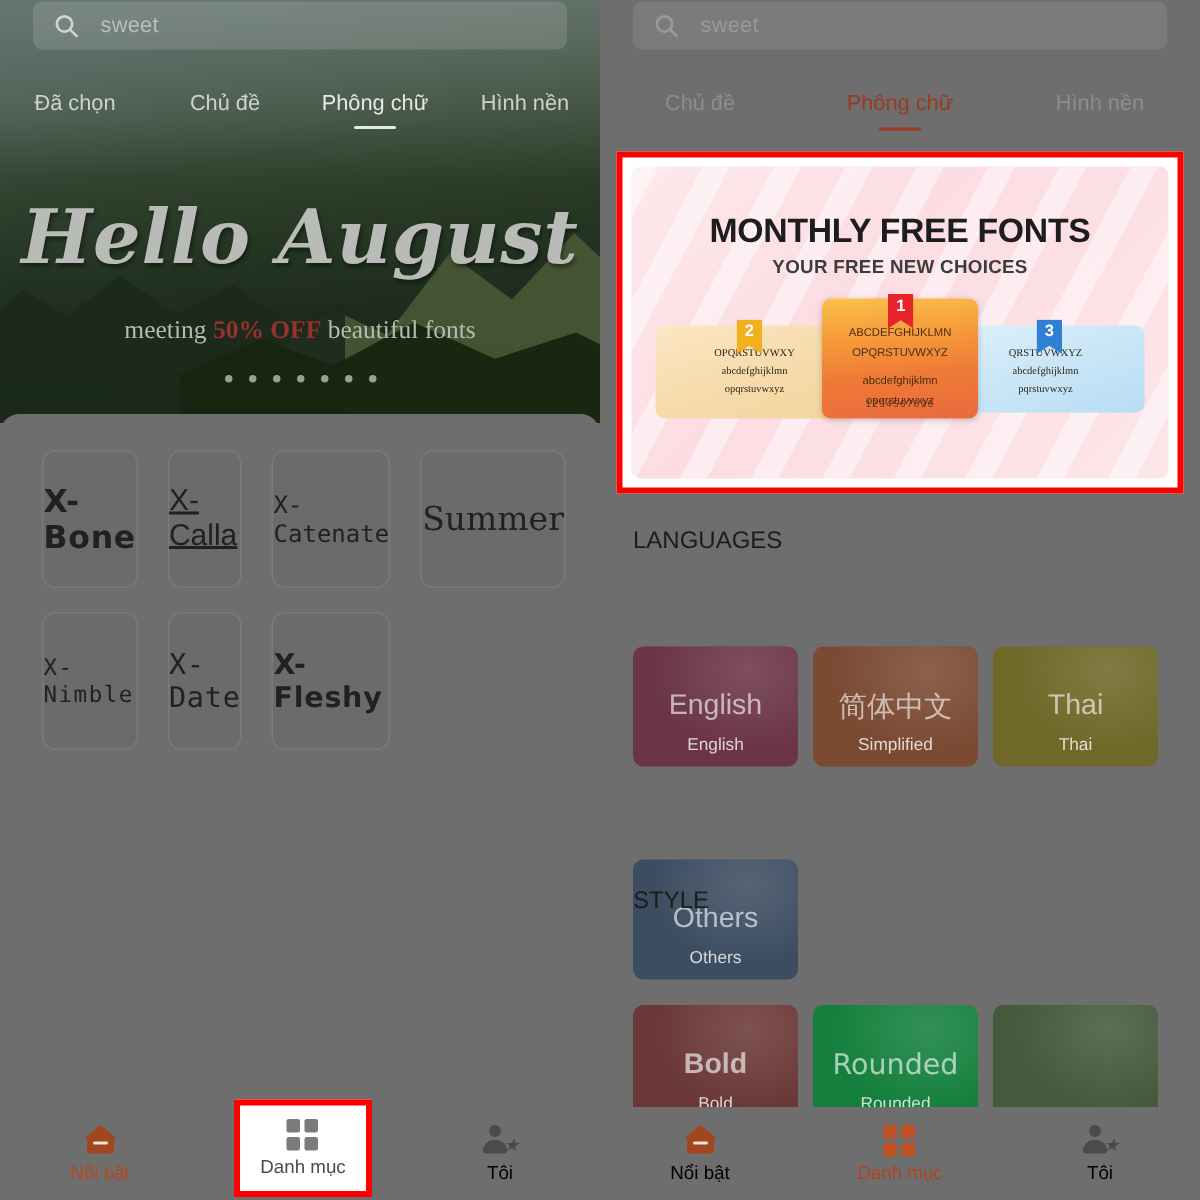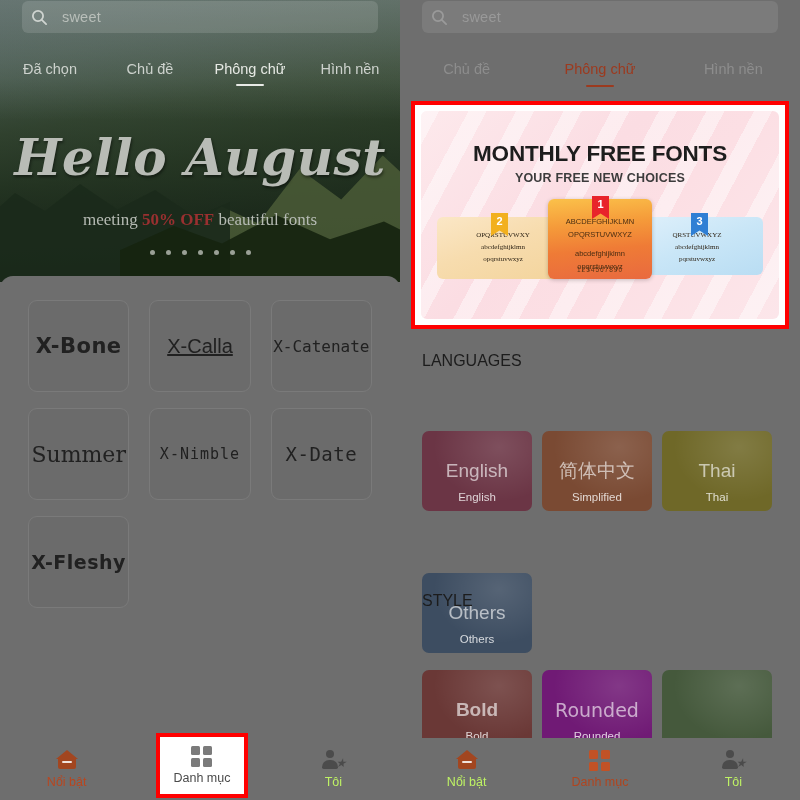--- a/index.html
+++ b/index.html
@@ -40,21 +40,21 @@
     opacity: .92;
   }
   .hero .sky-haze {
     position: absolute; left: 0; top: 0; width: 400px; height: 120px;
     background: linear-gradient(180deg, rgba(150,165,160,.40), rgba(90,110,95,0));
   }
 
   .searchbar {
     position: absolute; left: 22px; top: 1px; width: 356px; height: 32px;
     border-radius: 6px; background: rgba(255,255,255,.13);
-    display: flex; align-items: center; padding: 0 9px; gap: 14px;
+    display: flex; align-items: center; padding: 0 14px; gap: 14px;
   }
   .searchbar .mag { width: 17px; height: 17px; flex: 0 0 auto; }
   .searchbar .mag circle, .searchbar .mag line { stroke: #cfd4d0; stroke-width: 1.9; fill: none; stroke-linecap: round; }
   .search-val { color: #b9bfba; font-size: 14.5px; letter-spacing: .2px; }
 
   .tabs {
     position: absolute; left: 0; top: 52px; width: 400px; height: 34px;
     display: flex; align-items: center;
   }
   .tabs .tab {
@@ -80,21 +80,21 @@
 
   .dots { position: absolute; left: 0; top: 250px; width: 400px; display: flex; justify-content: center; gap: 11px; }
   .dots i { width: 5px; height: 5px; border-radius: 50%; background: #9aa096; display: block; }
 
   .sheet {
     position: absolute; left: 0; top: 276px; width: 400px; height: 524px;
     background: #6e6e6e; border-radius: 13px 13px 0 0;
   }
   .font-grid {
     position: absolute; left: 28px; top: 24px; width: 344px;
-    display: grid; grid-template-columns: 1fr 1fr 1fr; gap: 16px 20px;
+    display: grid; grid-template-columns: 1fr 1fr 1fr 1fr; gap: 16px 20px;
   }
   .font-card {
     height: 92px; border-radius: 9px; border: 1px solid #7a7a7a;
     background: #6b6b6b; display: flex; align-items: center; justify-content: center;
     color: #212121; font-size: 17px;
   }
   .f-bone { font-family: "DejaVu Sans", sans-serif; font-weight: 700; font-size: 21px; letter-spacing: .5px; }
   .f-calla { font-family: "Liberation Sans", sans-serif; font-size: 20px; text-decoration: underline; }
   .f-catenate { font-family: "DejaVu Sans Mono", monospace; font-size: 16px; }
   .f-summer { font-family: "DejaVu Serif", serif; font-size: 22px; }
@@ -103,21 +103,21 @@
   .f-fleet { font-family: "DejaVu Sans", sans-serif; font-style: italic; font-size: 19px; }
   .f-fleshy { font-family: "DejaVu Sans", sans-serif; font-weight: 700; font-size: 19px; letter-spacing: .5px; }
 
   
   .bottomnav {
     position: absolute; left: 0; bottom: 0; width: 400px; height: 62px;
     display: flex; align-items: center;
   }
   #panel-left .bottomnav { background: transparent; }
   .navitem { flex: 1; display: flex; flex-direction: column; align-items: center; gap: 5px; }
-  .navitem .lbl { font-size: 12.5px; color: #bef264; }
+  .navitem .lbl { font-size: 12.5px; color: #000000; }
   .navitem.active .lbl { color: #b8461f; }
   #panel-right .navitem.active .lbl { color: #b0451f; }
   .ic-home { width: 22px; height: 20px; position: relative; }
   .ic-home .roof {
     position: absolute; left: 0; top: 0; width: 0; height: 0;
     border-left: 11px solid transparent; border-right: 11px solid transparent; border-bottom: 9px solid currentColor;
   }
   .ic-home .body { position: absolute; left: 2px; top: 8px; width: 18px; height: 11px; background: currentColor; border-radius: 0 0 2px 2px; }
   .ic-home .slot { position: absolute; left: 6px; top: 11px; width: 10px; height: 2.6px; background: rgba(255,255,255,.85); border-radius: 2px; }
   .ic-grid { width: 22px; height: 20px; display: grid; grid-template-columns: 9px 9px; grid-template-rows: 9px 9px; gap: 3px; }
@@ -356,21 +356,21 @@
       </div>
     </div>
 
     <div class="sec-title" style="left:22px; top:592px;">STYLE</div>
     <div class="cat-grid" style="left:22px; top:622px;">
       <div class="cat-card" style="background:#6a3836">
         <span class="sheen"></span>
         <span class="big big-bold">Bold</span>
         <span class="sm">Bold</span>
       </div>
-      <div class="cat-card" style="background:#701a75">
+      <div class="cat-card" style="background:#15803d">
         <span class="sheen"></span>
         <span class="big big-round">Rounded</span>
         <span class="sm">Rounded</span>
       </div>
       <div class="cat-card" style="background:#45593c">
           <span class="sheen"></span>
         </div>
       <div class="cat-card" style="background:#2c5459">
           <span class="sheen"></span>
         </div>

